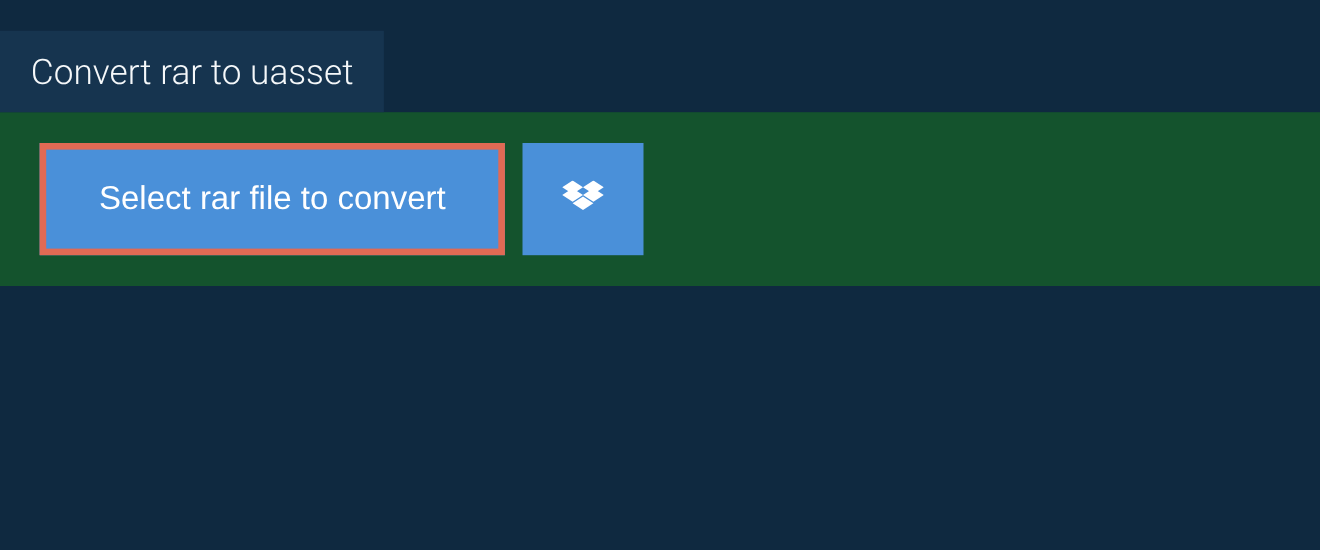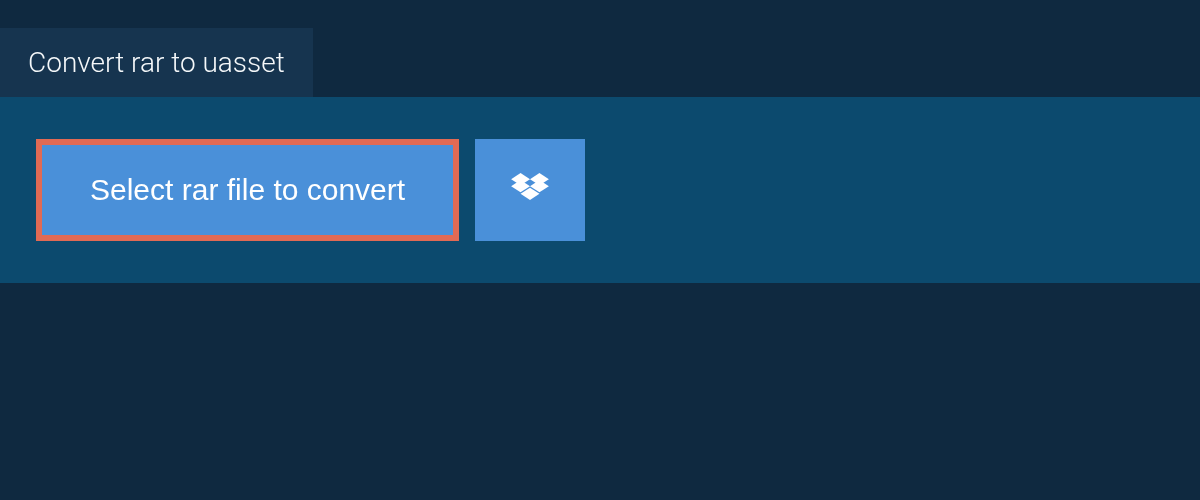--- a/index.html
+++ b/index.html
@@ -16,26 +16,26 @@
     }
     .tab-container {
       display: inline-block;
       background: #16344f;
       padding: 18px 28px;
       margin-top: 28px;
       margin-left: 0;
     }
     .tab-title {
       color: #f5f8fa;
-      font-size: 28px;
+      font-size: 32px;
       font-weight: 300;
     }
     .content-panel {
-      background: #0c4a6e;
-      padding: 42px 36px;
+      background: #14532d;
+      padding: 28px 36px;
       width: 100%;
     }
     .button-row {
       display: flex;
       gap: 16px;
     }
     .select-button {
       background: #4a90d9;
       border: 6px solid #e16a54;
       color: #ffffff;

